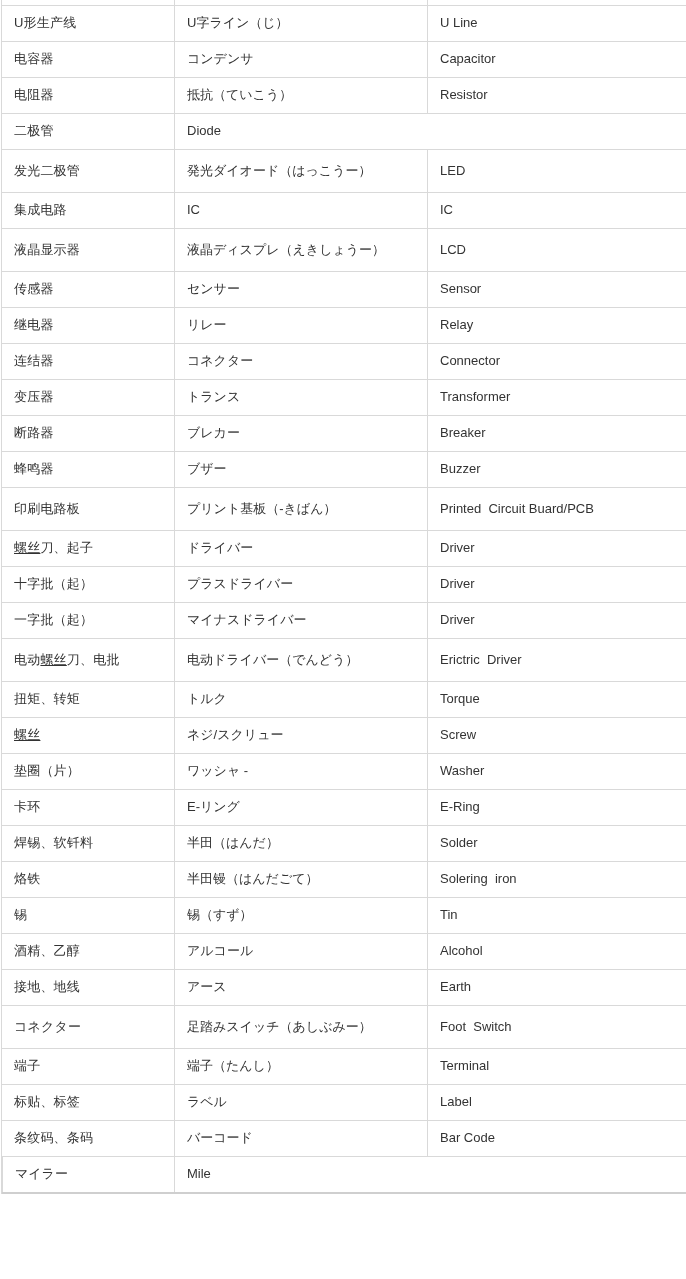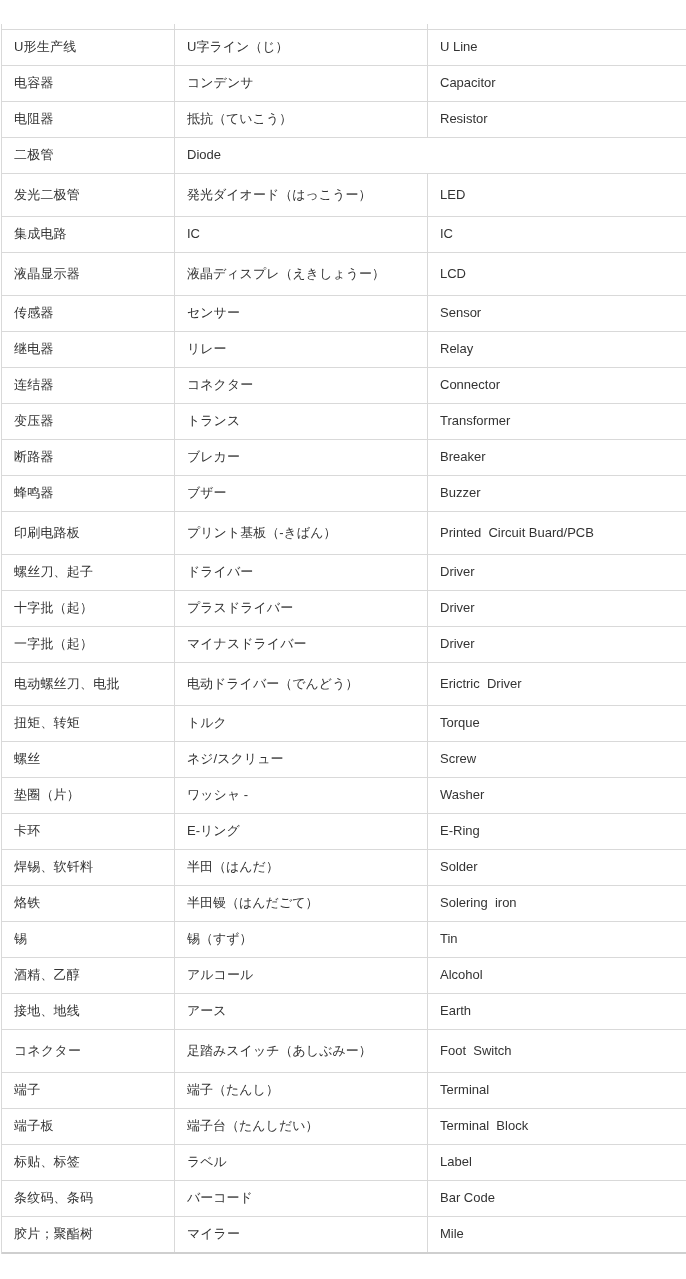--- a/index.html
+++ b/index.html
@@ -14,21 +14,20 @@
     width:686px;
     height:1279px;
     overflow:hidden;
     background:#ffffff;
   }
   .vtable{
     width:684px;
     margin-left:1px;
     border-left:1px solid #d9d9d9;
     border-right:1px solid #d9d9d9;
-    margin-top:24px;
   }
   .row{
     display:grid;
     grid-template-columns:172px 253px 1fr;
     align-items:center;
     height:35px;
     border-bottom:1px solid #d9d9d9;
     background:#ffffff;
   }
   .row.tall{ height:42px;text-align:right; }
@@ -40,21 +39,21 @@
     font-size:13px;
     line-height:1.25;
     height:100%;
     display:flex;
     align-items:center;
     overflow:hidden;
   }
   .cell.ja, .cell.en{ border-left:1px solid #d9d9d9; }
   .cell.en{ white-space:pre-wrap; }
   .cell.zh{ letter-spacing:0.2px; }
-  .underline{ }
+  .underline{ text-decoration:underline; }
 </style>
 </head>
 <body>
 
 <div class="page">
   <div class="vtable" id="table-root">
     <div class="row partial">
       <div class="cell zh"></div>
       <div class="cell ja"></div>
       <div class="cell en"></div>
@@ -204,33 +203,27 @@
         <div class="cell zh">コネクター</div>
         <div class="cell ja">足踏みスイッチ（あしぶみー）</div>
         <div class="cell en">Foot  Switch</div>
       </div>
       <div class="row">
         <div class="cell zh">端子</div>
         <div class="cell ja">端子（たんし）</div>
         <div class="cell en">Terminal</div>
       </div>
       <div class="row">
-        <div class="cell zh">端子板</div>
-        <div class="cell ja">端子台（たんしだい）</div>
-        <div class="cell en">Terminal  Block</div>
-      </div>
-      <div class="row">
         <div class="cell zh">标贴、标签</div>
         <div class="cell ja">ラベル</div>
         <div class="cell en">Label</div>
       </div>
       <div class="row">
         <div class="cell zh">条纹码、条码</div>
         <div class="cell ja">バーコード</div>
         <div class="cell en">Bar Code</div>
       </div>
       <div class="row">
-        <div class="cell zh">胶片；聚酯树</div>
         <div class="cell ja">マイラー</div>
         <div class="cell en">Mile</div>
       </div>
     </div>
 </div>
 
 </body></html>

